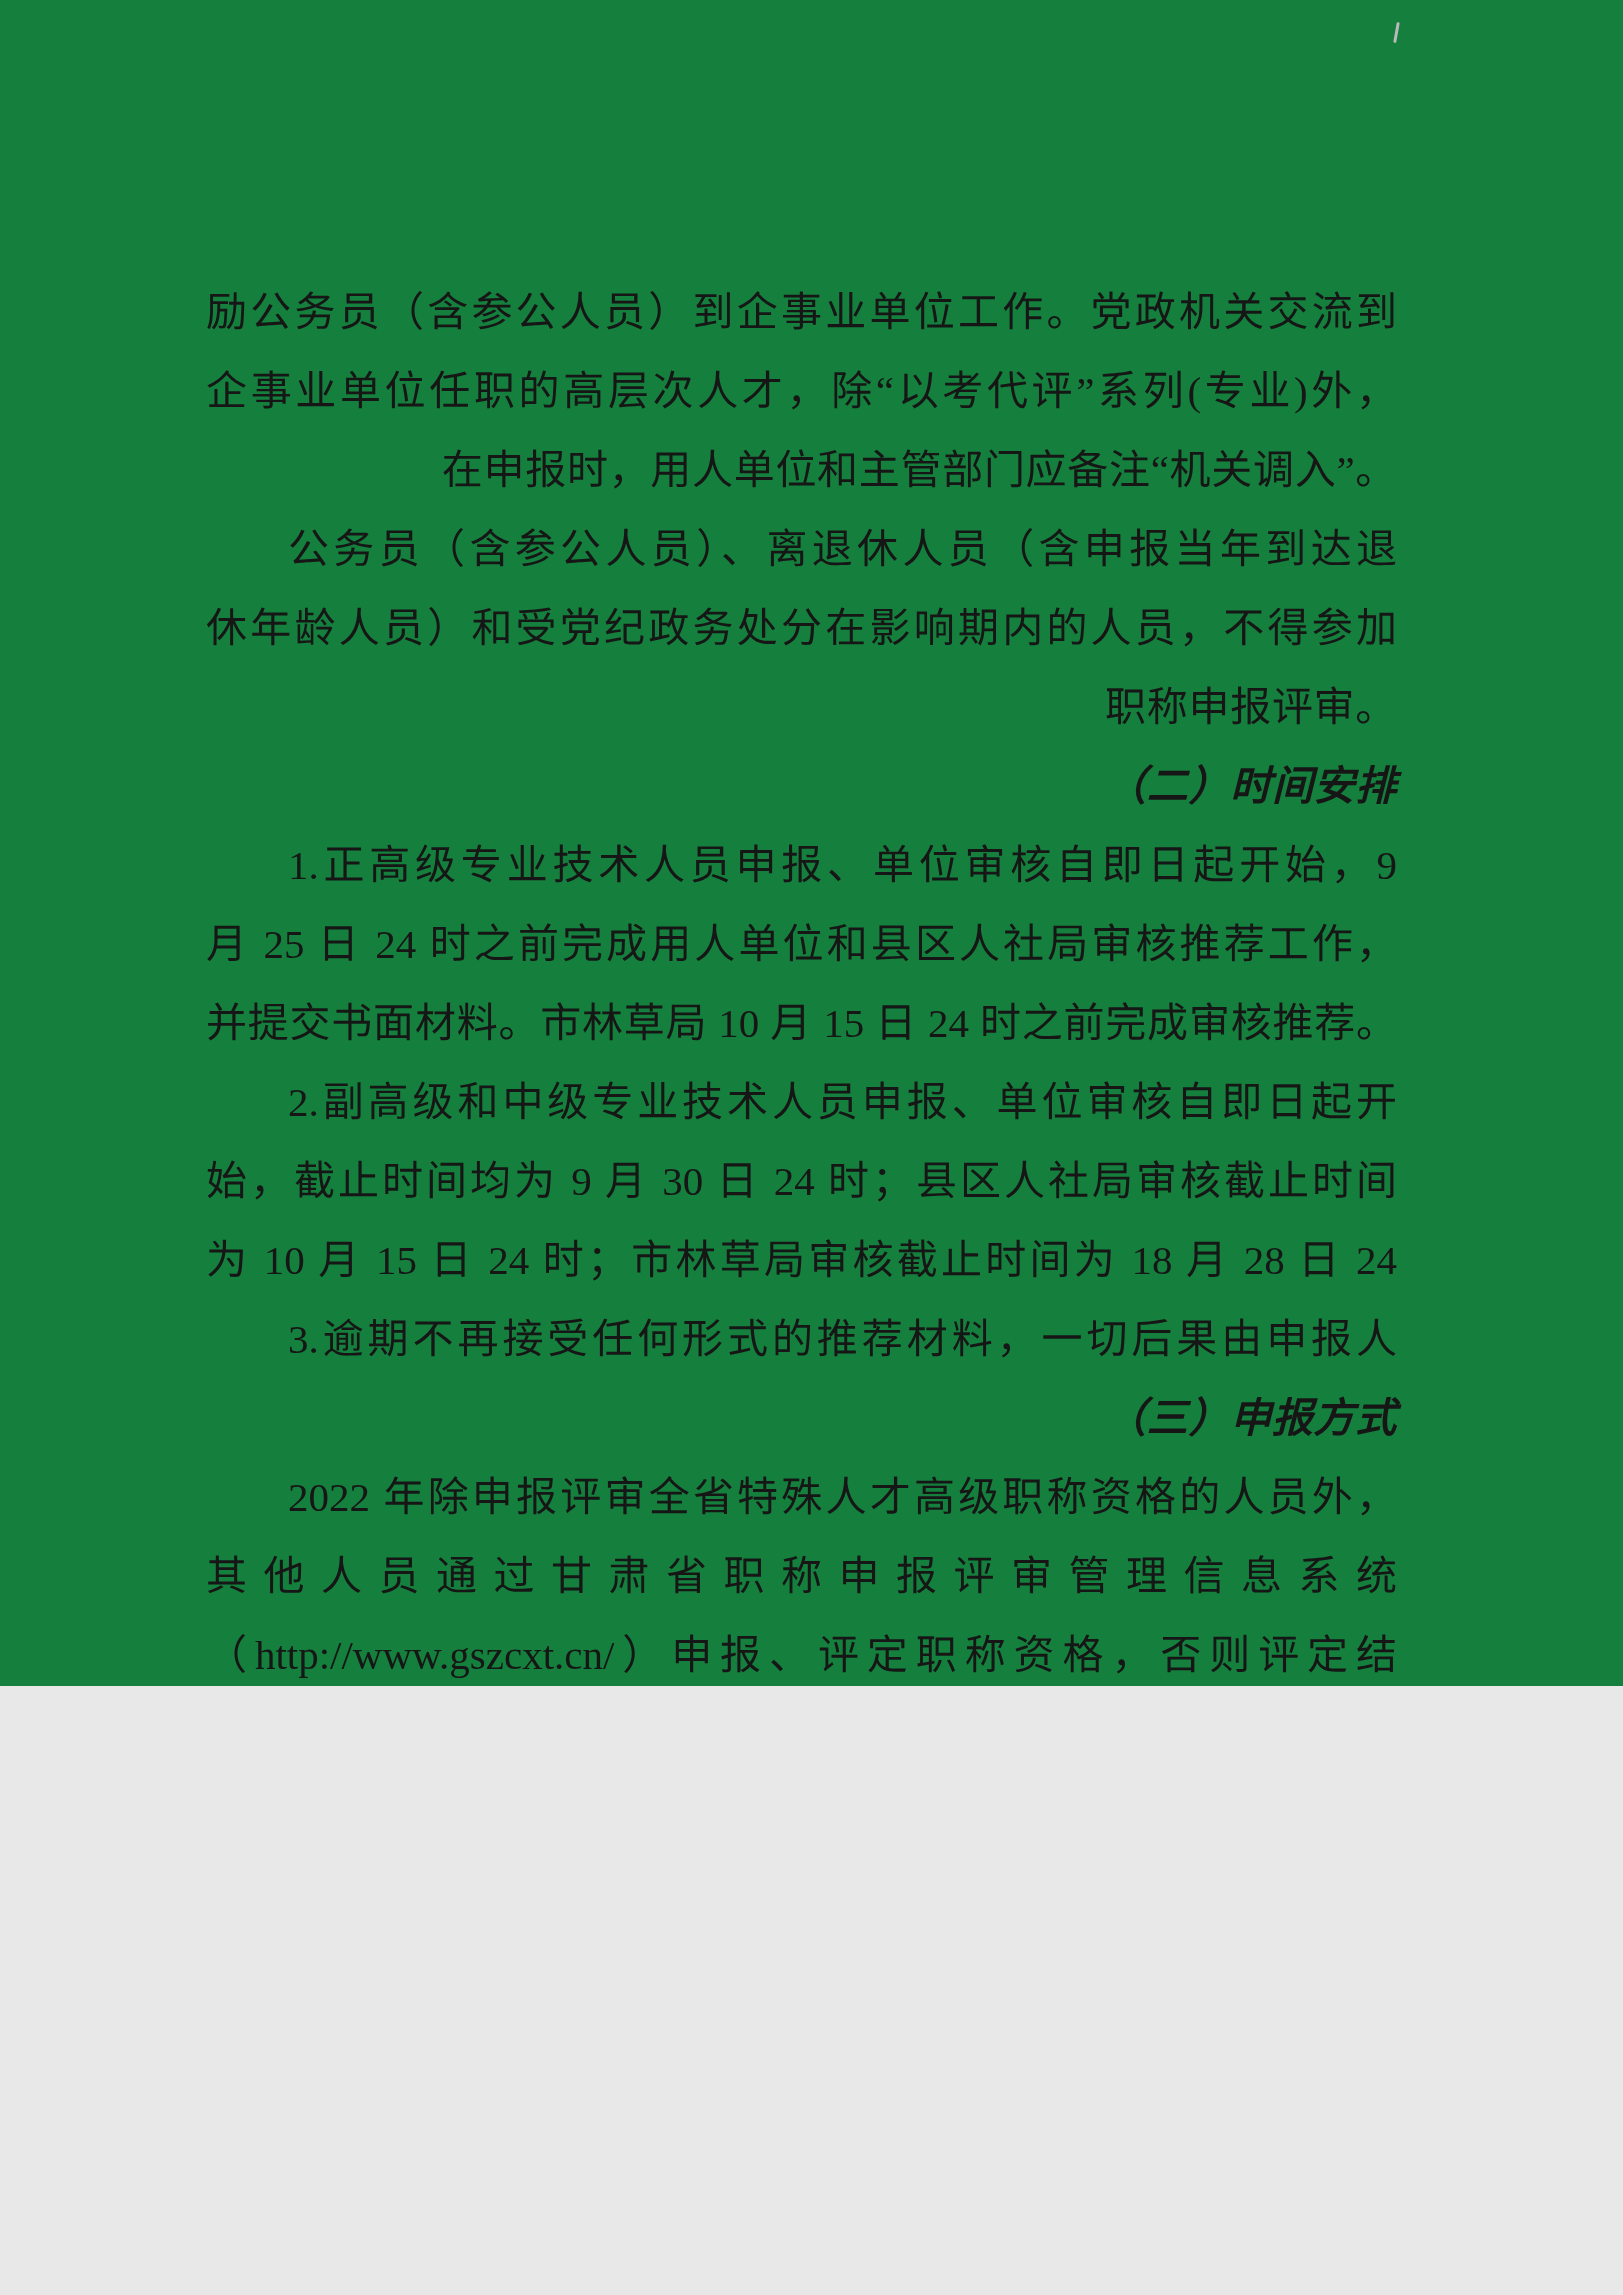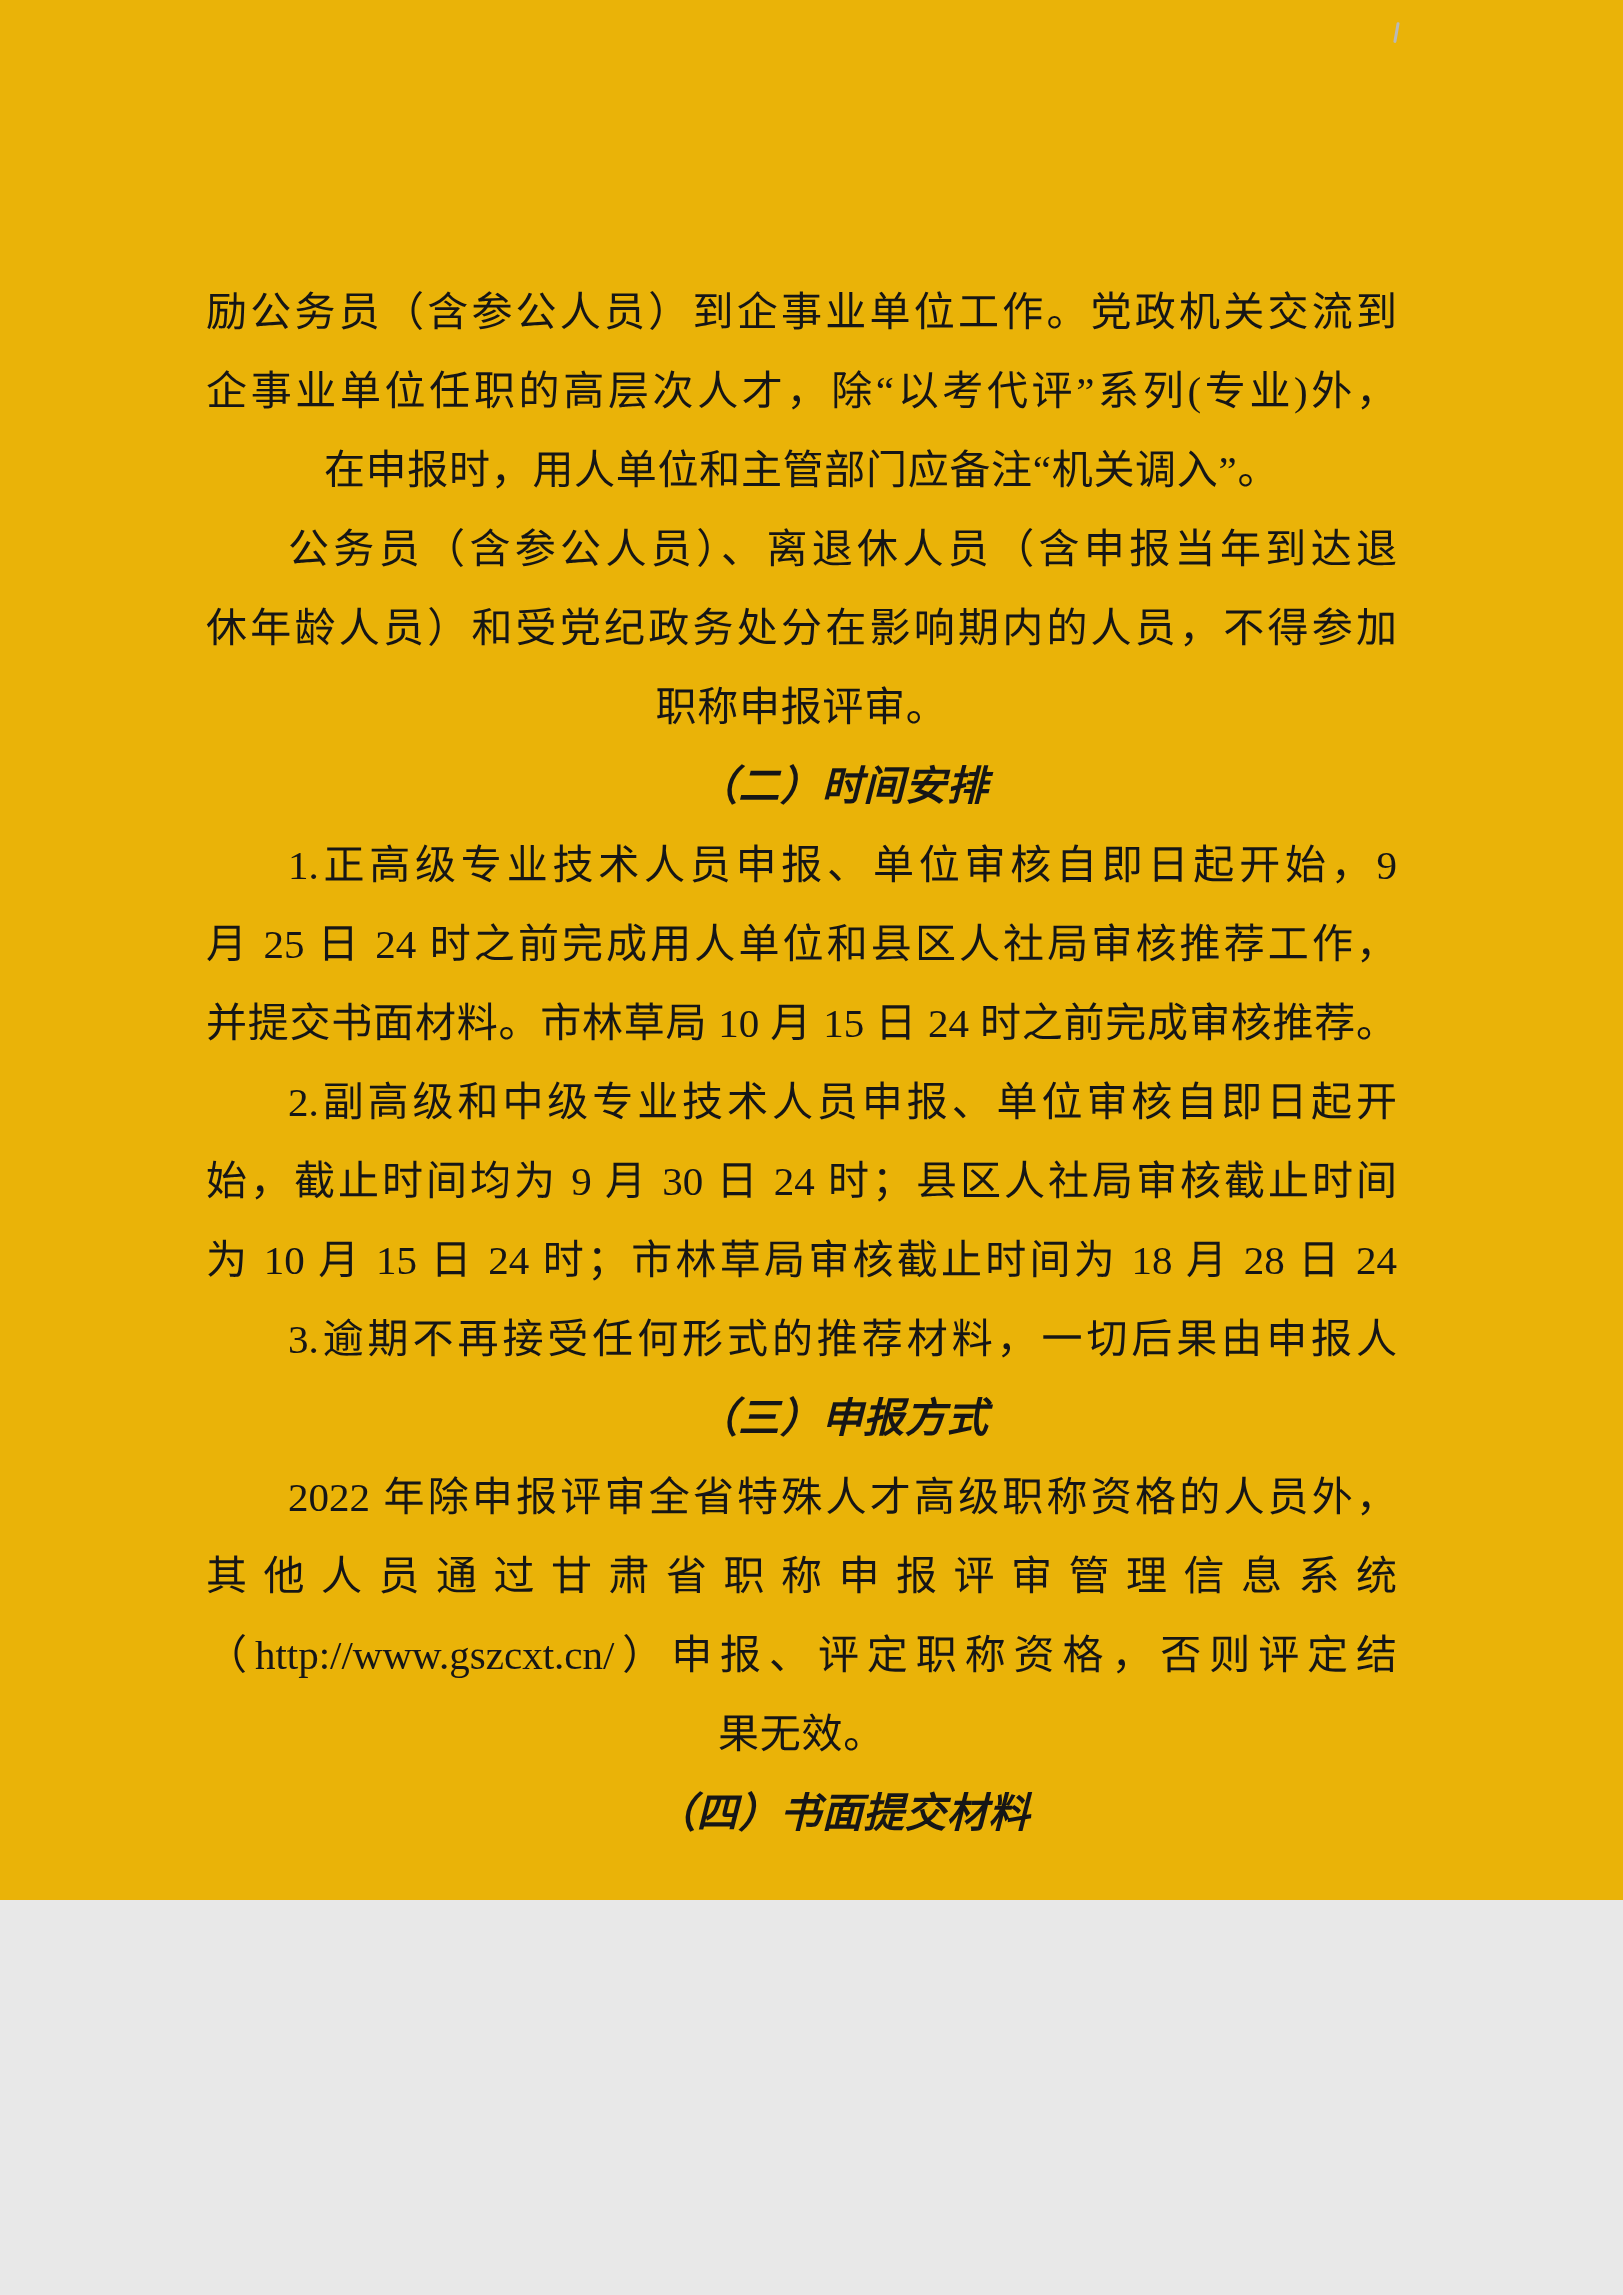--- a/index.html
+++ b/index.html
@@ -1,43 +1,43 @@
 <!DOCTYPE html>
 <html lang="zh-CN" style="font-size:10.5px"><head>
 <meta charset="utf-8">
 <style>
   * { box-sizing: border-box; }
   html, body { margin: 0; padding: 0; background: #e8e8e8; }
 
   .page {
     position: relative;
     width: 1623px;
-    height: 1900px;
+    height: 1686px;
     margin: 0 auto;
-    background: #eab308;
+    background: #15803d;
     overflow: hidden;
     font-family: "Liberation Serif", "DejaVu Serif", serif;
     color: #161616;
   }
 
   
   .content {
     position: absolute;
     left: 206px;
     top: 273px;
     width: 1191px;
   }
 
   .line {
     font-size: 41px;
     height: 79px;
     line-height: 79px;
     letter-spacing: 0.7px;
     white-space: nowrap;
-    text-align: center;
+    text-align: right;
   }
 
   
   .line.justify {
     white-space: normal;
     letter-spacing: 0;
     text-align: justify;
     text-align-last: justify;
   }
 

